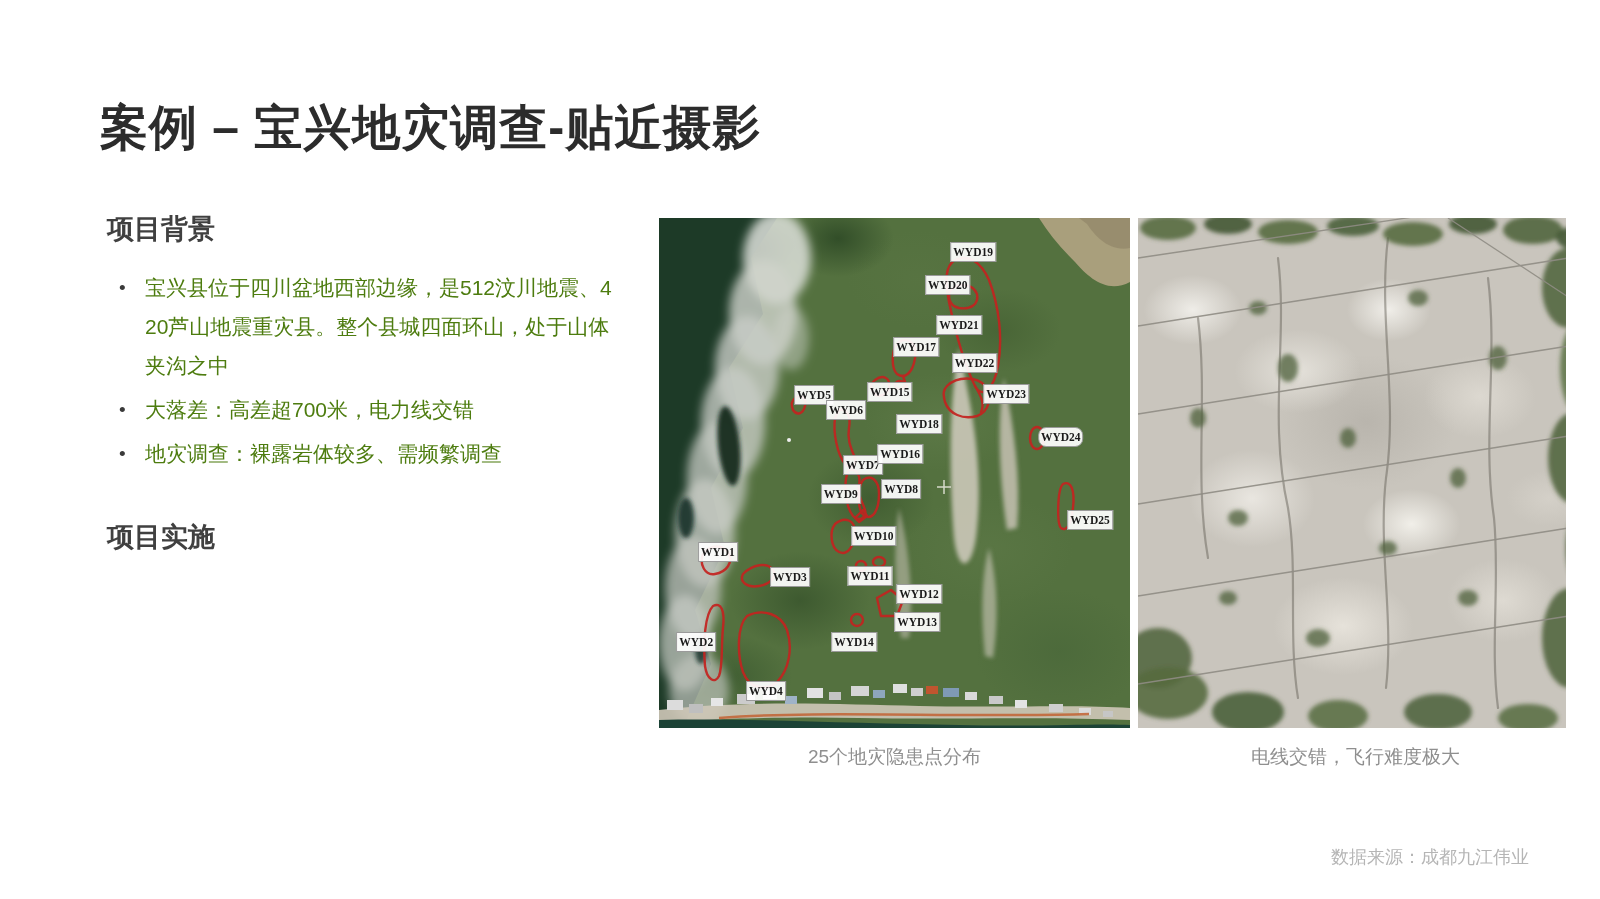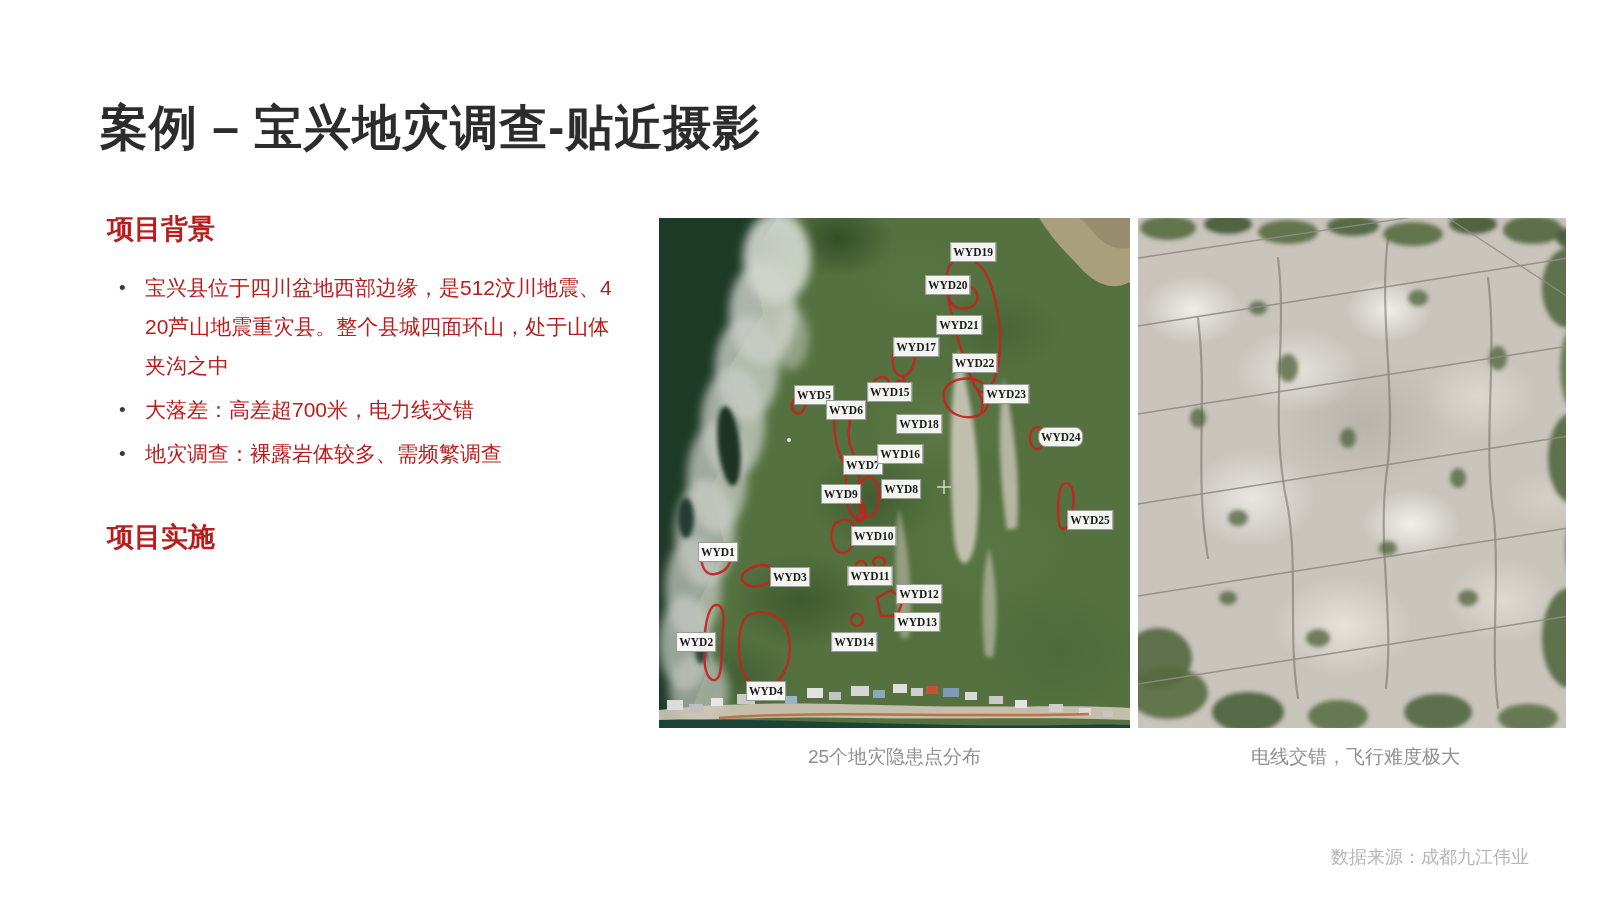--- a/index.html
+++ b/index.html
@@ -6,27 +6,27 @@
   .slide{
     position:relative;width:1566px;height:899px;background:#ffffff;overflow:hidden;
     font-family:"Liberation Sans","DejaVu Sans",sans-serif;
   }
   .slide-title{
     position:absolute;left:100px;top:96px;margin:0;
     font-size:48px;font-weight:bold;letter-spacing:1px;color:#2c2c2c;white-space:nowrap;
   }
   .sec-heading{
     position:absolute;margin:0;left:107px;
-    font-size:27px;font-weight:bold;color:#b91c1c;white-space:nowrap;
+    font-size:27px;font-weight:bold;color:#404040;white-space:nowrap;
   }
   #heading-background{top:211px;}
   #heading-implementation{top:519px;}
   .bullet-list{
     position:absolute;left:115px;margin:0;padding:0;list-style:none;
-    font-size:21px;line-height:39px;color:#b91c1c;word-break:break-all;
+    font-size:21px;line-height:39px;color:#4d7c0f;word-break:break-all;
   }
   #list-background{top:268px;width:502px;}
   #list-implementation{top:558px;width:524px;}
   .bullet-list li{position:relative;padding-left:30px;margin:0 0 5px 0;}
   .bullet-list li::before{content:"•";position:absolute;left:4px;top:0;font-size:19px;color:#3a3a3a;}
   figure{margin:0;padding:0;position:absolute;overflow:hidden;}
   .map-fig{
     left:659px;top:218px;width:471px;height:510px;
     background-color:#54713f;
     background-image:

